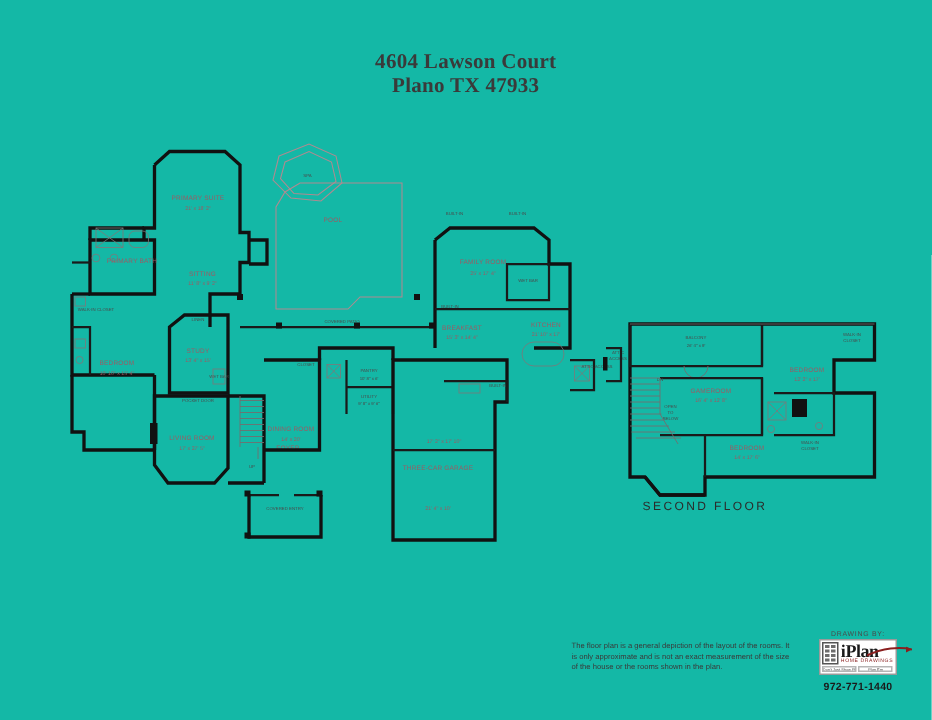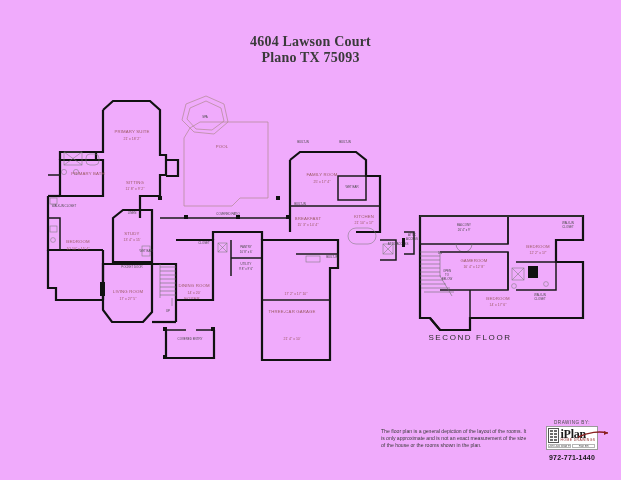--- a/index.html
+++ b/index.html
@@ -1,20 +1,20 @@
 <!DOCTYPE html>
 <html><head>
 <meta charset="utf-8">
 <title>Floor Plan</title>
 <style>
   html,body{margin:0;padding:0;background:#ffffff;}
   body{width:621px;height:480px;position:relative;overflow:hidden;
        font-family:"Liberation Sans","DejaVu Sans",sans-serif;}
 
-  #page{position:absolute;inset:0;background:#f0abfc;}
+  #page{position:absolute;inset:0;background:#14b8a6;}
 
   
   #title-block{position:absolute;left:0;top:34px;width:621px;text-align:center;}
   #title-block .line{font-family:"Liberation Serif","DejaVu Serif",serif;
        font-size:14px;font-weight:bold;color:#3a3a3a;line-height:16px;letter-spacing:.2px;}
 
   
   #plan{position:absolute;left:0;top:0;width:621px;height:480px;}
 
   
@@ -57,21 +57,21 @@
   #phone{font-size:7px;font-weight:bold;color:#1a1a1a;margin-top:3px;letter-spacing:.2px;}
   .swoosh{position:absolute;right:3px;top:11px;width:30px;height:7px;}
 </style>
 </head>
 <body>
 
 <div id="page">
 
   <div id="title-block">
     <div class="line">4604 Lawson Court</div>
-    <div class="line">Plano TX 75093</div>
+    <div class="line">Plano TX 47933</div>
   </div>
 
   <svg id="plan" viewBox="0 0 621 480">
 
     <g>
 
       <path class="wall" d="M103,110 L113,101 L150,101 L160,110 L160,155 L166,155 L166,175
                             L160,175 L160,196 L140,196 L140,218"></path>
       <path class="wall" d="M103,110 L103,152 L96,152 L96,160"></path>
 

